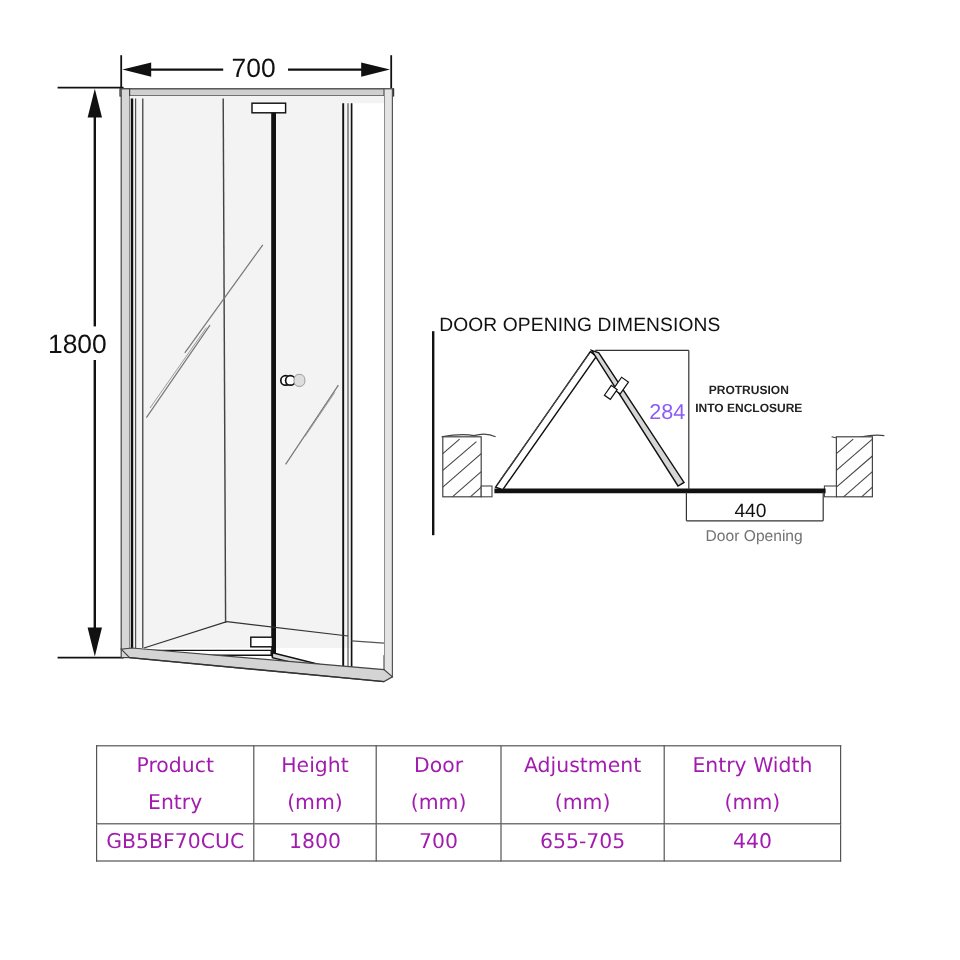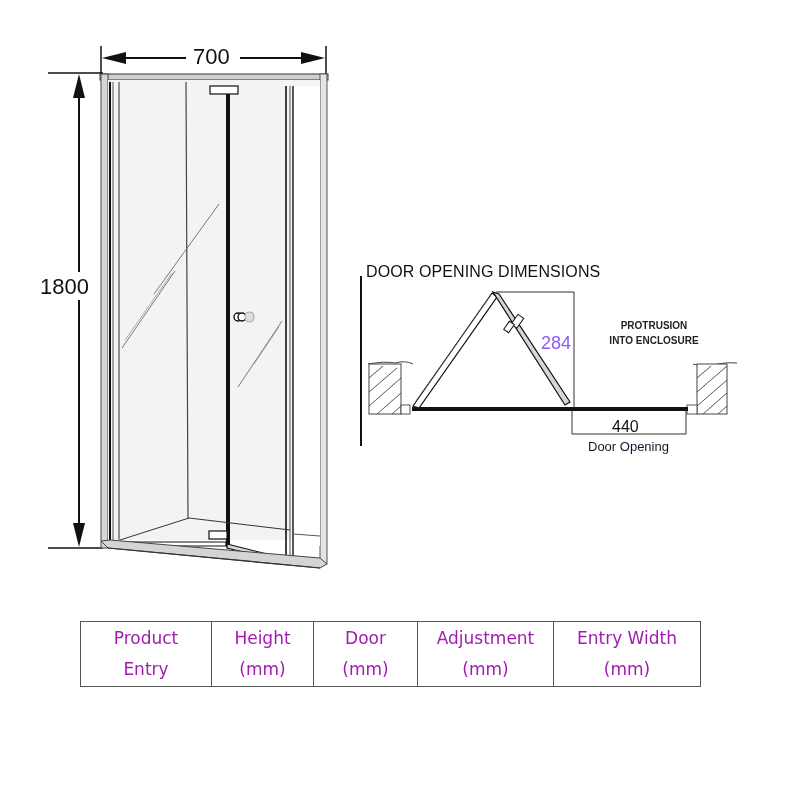--- a/index.html
+++ b/index.html
@@ -3,24 +3,24 @@
   <meta charset="utf-8">
   <style>
     html, body { margin: 0; padding: 0; background: #ffffff; }
     body { width: 800px; height: 800px; position: relative; overflow: hidden; font-family: "Liberation Sans", sans-serif; }
     .abs { position: absolute; text-align: center; }
     svg { position: absolute; left: 0; top: 0; }
     .dim-label { position: absolute; font-family: "Liberation Sans", sans-serif; color: #111; background: #fff; line-height: 1; }
     #dim-width-label { left: 191px; top: 46px; font-size: 22px; padding: 0 2px; }
     #dim-height-label { left: 40px; top: 274px; font-size: 22px; padding: 2px 0; }
     #door-title { left: 366px; top: 263px; font-size: 16px; font-weight: normal; letter-spacing: 0.1px; color: #111; }
-    #protrusion-label { left: 608px; top: 318px; width: 92px; text-align: center; font-size: 10px; font-weight: bold; line-height: 15px; color: #222; }
+    #protrusion-label { left: 578px; top: 318px; width: 92px; text-align: center; font-size: 10px; font-weight: bold; line-height: 15px; color: #222; }
     #protrusion-value { left: 541px; top: 333px; font-size: 18px; color: #8b5cf6; }
     #opening-value { left: 612px; top: 418px; font-size: 16px; color: #111; }
-    #opening-label { left: 588px; top: 439px; font-size: 13px; color: #0f172a; }
+    #opening-label { left: 588px; top: 439px; font-size: 13px; color: #737373; }
 
     table.spec { position: absolute; left: 80px; top: 621px; border-collapse: collapse; font-family: "DejaVu Sans", sans-serif; color: #a21caf; }
     table.spec td { border: 1px solid #555; text-align: center; font-size: 17px; padding: 0; }
     table.spec tr.head td { height: 64px; line-height: 31px; vertical-align: middle; }
     table.spec tr.row td { height: 30px; }
     .c1 { width: 130px; } .c2 { width: 101px; } .c3 { width: 103px; } .c4 { width: 135px; } .c5 { width: 146px; }
   </style>
 </head>
 <body>
 
@@ -144,14 +144,21 @@
 
 <table class="spec">
   <tbody>
       <tr class="head">
     <td class="c1"><span>Product</span><br><span>Entry</span></td>
     <td class="c2"><span>Height</span><br><span>(mm)</span></td>
     <td class="c3"><span>Door</span><br><span>(mm)</span></td>
     <td class="c4"><span>Adjustment</span><br><span>(mm)</span></td>
     <td class="c5"><span>Entry Width</span><br><span>(mm)</span></td>
   </tr>
+  <tr class="row">
+    <td>GB5BF70CUC</td>
+    <td>1800</td>
+    <td>700</td>
+    <td>655-705</td>
+    <td>440</td>
+  </tr>
 </tbody>
   </table>
 
 </body></html>

